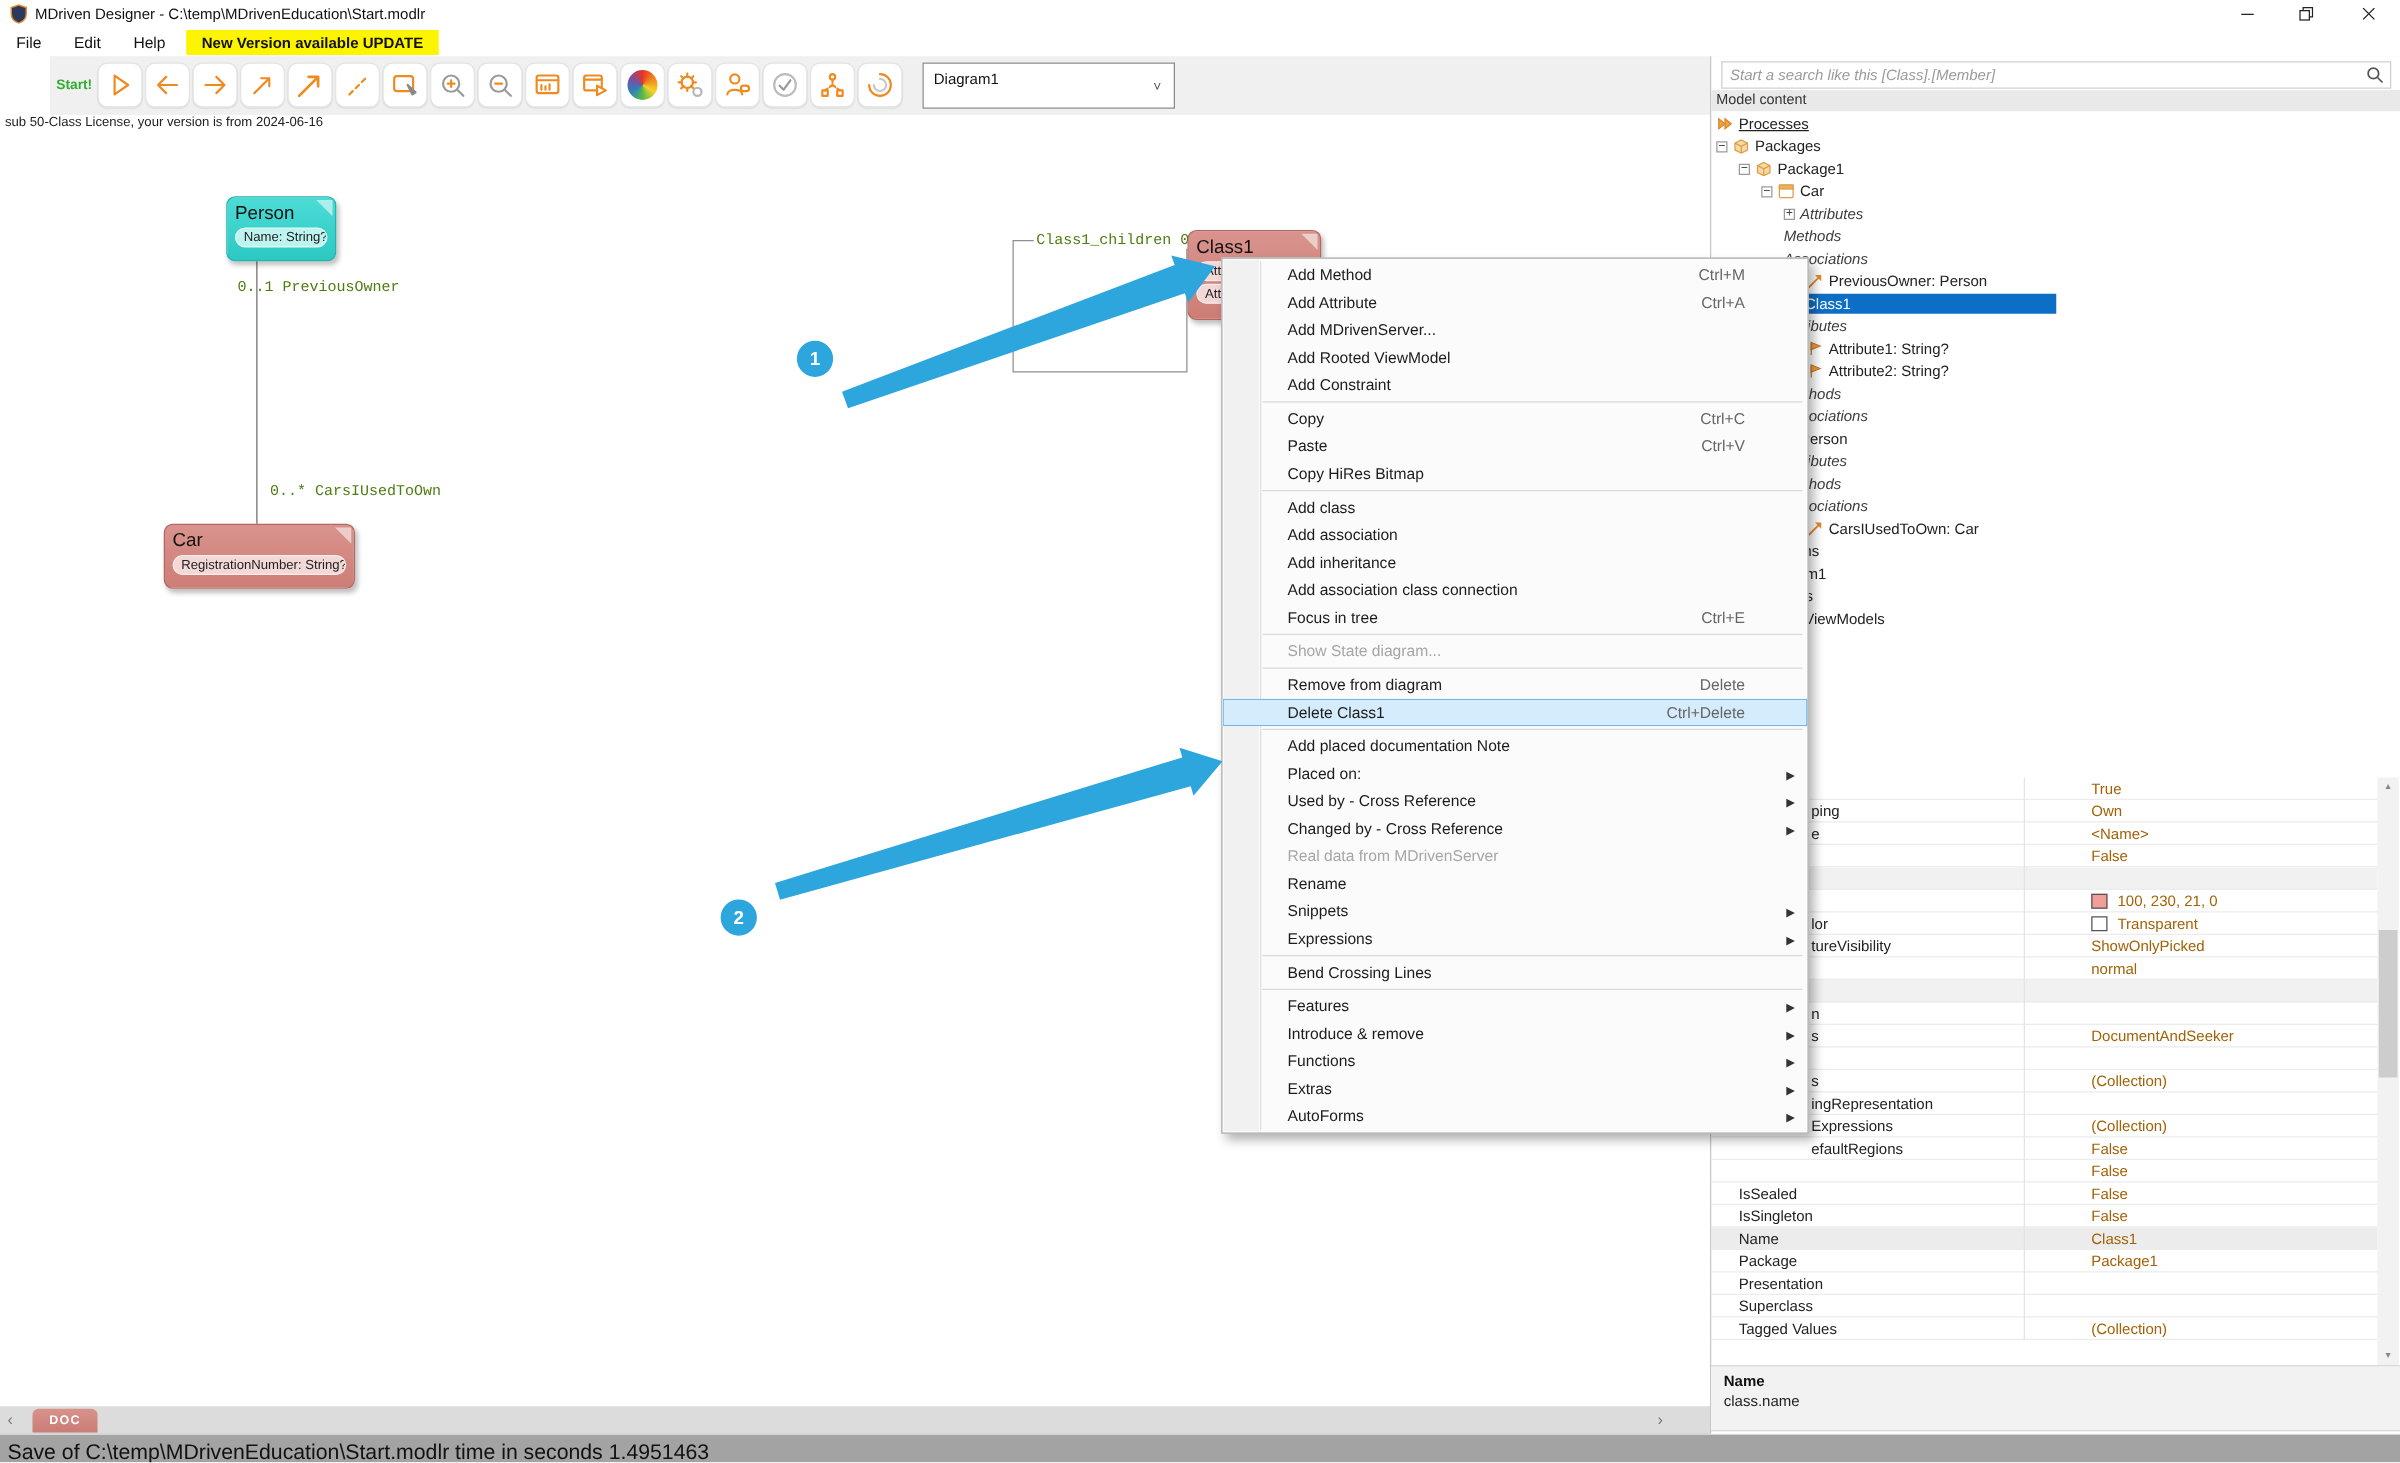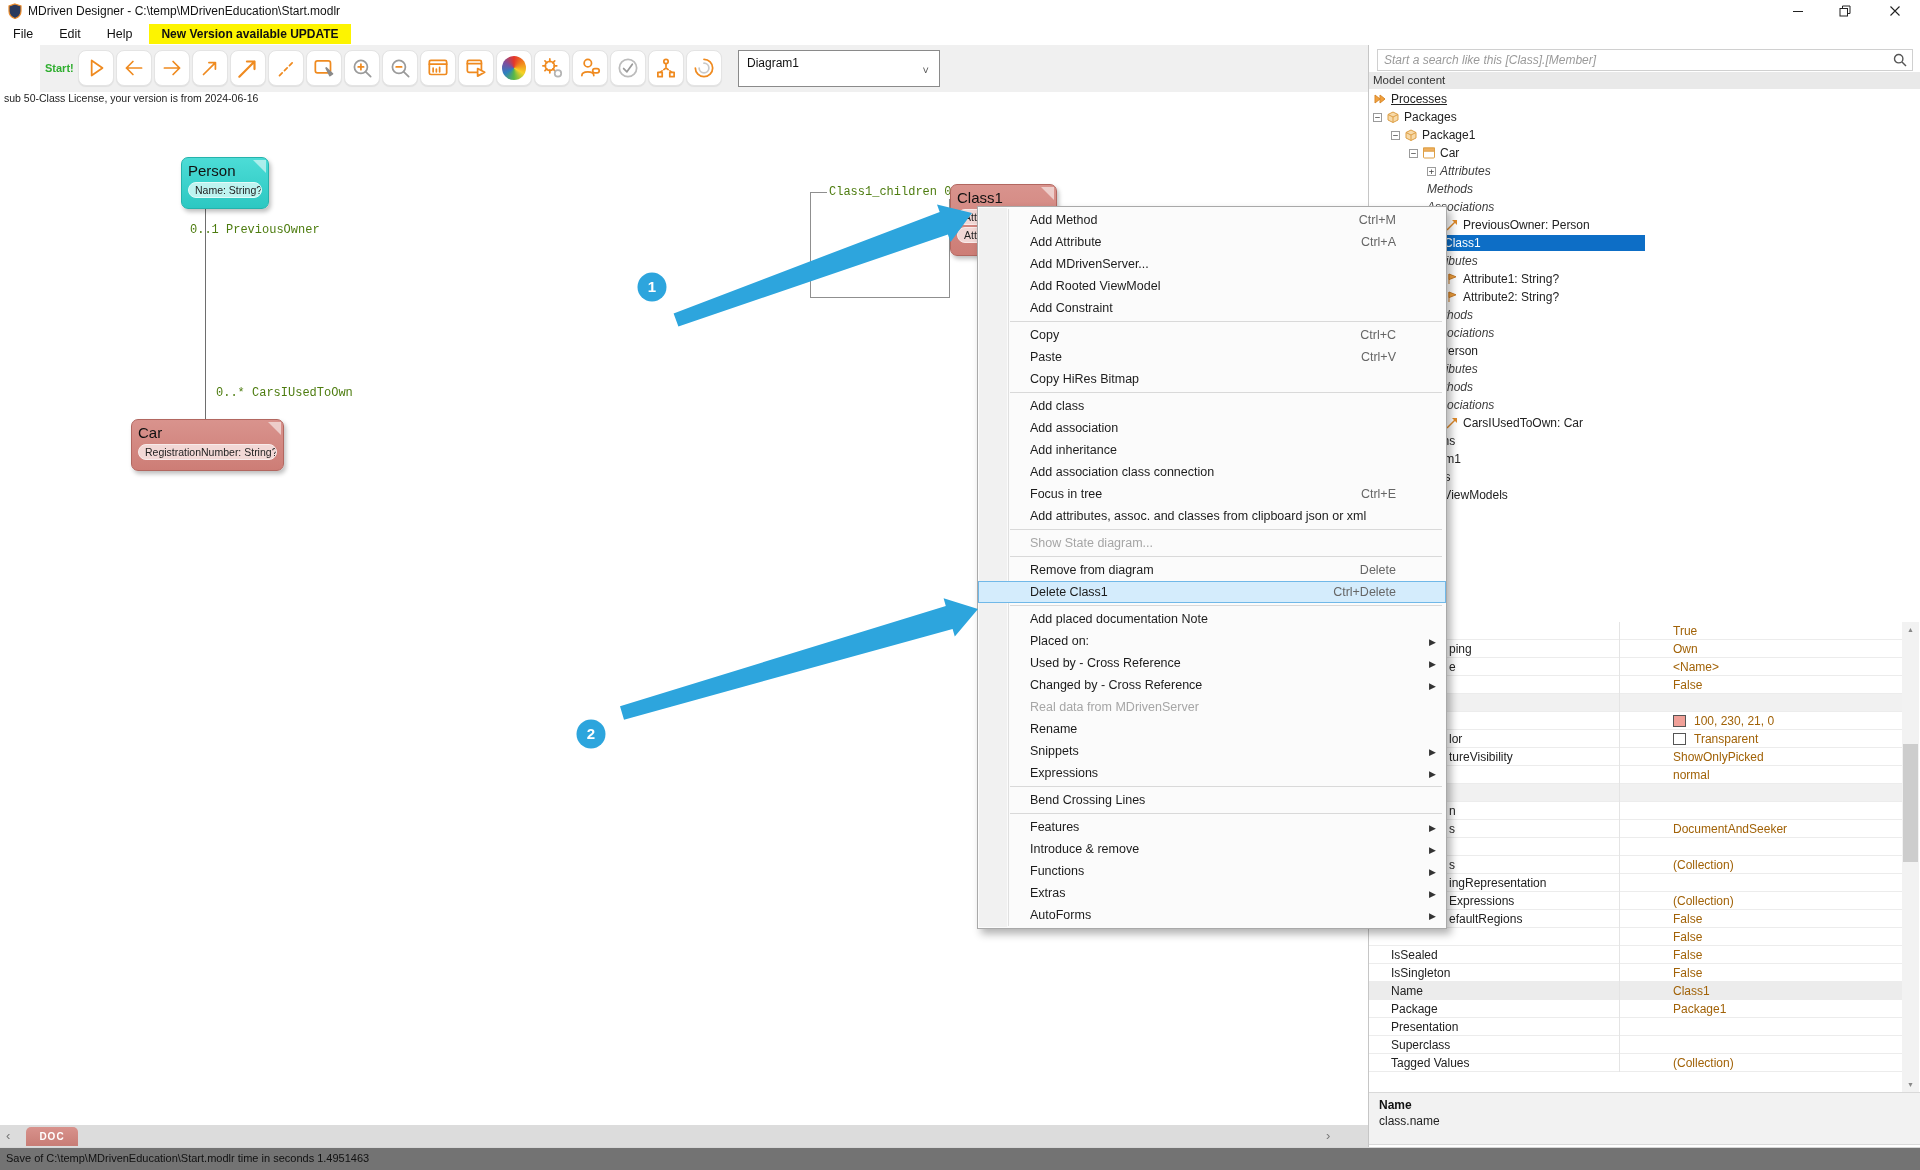--- a/index.html
+++ b/index.html
@@ -100,22 +100,22 @@
              border-top:1px solid #d9d9d9; border-bottom:1px solid #d9d9d9; }
   .desc-title { font-size:12px; font-weight:bold; color:#111; padding:5px 0 0 10px; }
   .desc-body { font-size:12px; color:#222; padding:2px 0 0 10px; }
 
   
   .tabstrip { position:absolute; left:0; top:1125px; width:1368px; height:22px; background:#dcdcdc; }
   .hs-arrow { position:absolute; top:3px; color:#777; font-size:13px; }
   .doc-tab { position:absolute; left:26px; top:2px; width:52px; height:19px; background:linear-gradient(#d8928c,#c87d76);
              border-radius:5px 5px 0 0; color:#fff; font-size:10px; font-weight:bold; letter-spacing:1px;
              text-align:center; padding-top:4px; }
-  .statusbar { position:absolute; left:0; top:1147px; width:1920px; height:23px; background:#737373;
-               border-top:1px solid #d6d6d6; font-size:11px; color:#111; padding:4px 0 0 6px; }
+  .statusbar { position:absolute; left:0; top:1147px; width:1920px; height:23px; background:#a3a3a3;
+               border-top:1px solid #d6d6d6; font-size:17px; color:#111; padding:4px 0 0 6px; }
 
   
   .overlay { position:absolute; left:0; top:0; width:1920px; height:1170px; z-index:40; pointer-events:none; }
   .overlay text { font-family:"Liberation Sans",sans-serif; font-size:15px; font-weight:bold; fill:#fff; text-anchor:middle; }
 </style>
 </head>
 <body>
 
 <div id="app">
 
@@ -587,21 +587,20 @@
       <div class="menu-sep"></div>
       <div class="menu-item"><span>Copy</span><span class="mi-shortcut">Ctrl+C</span></div>
       <div class="menu-item"><span>Paste</span><span class="mi-shortcut">Ctrl+V</span></div>
       <div class="menu-item"><span>Copy HiRes Bitmap</span></div>
       <div class="menu-sep"></div>
       <div class="menu-item"><span>Add class</span></div>
       <div class="menu-item"><span>Add association</span></div>
       <div class="menu-item"><span>Add inheritance</span></div>
       <div class="menu-item"><span>Add association class connection</span></div>
       <div class="menu-item"><span>Focus in tree</span><span class="mi-shortcut">Ctrl+E</span></div>
-      <div class="menu-item"><span>Add attributes, assoc. and classes from clipboard json or xml</span></div>
       <div class="menu-sep"></div>
       <div class="menu-item disabled"><span>Show State diagram...</span></div>
       <div class="menu-sep"></div>
       <div class="menu-item"><span>Remove from diagram</span><span class="mi-shortcut">Delete</span></div>
       <div class="menu-item selected"><span>Delete Class1</span><span class="mi-shortcut">Ctrl+Delete</span></div>
       <div class="menu-sep"></div>
       <div class="menu-item"><span>Add placed documentation Note</span></div>
       <div class="menu-item"><span>Placed on:</span><span class="mi-arrow">▶</span></div>
       <div class="menu-item"><span>Used by - Cross Reference</span><span class="mi-arrow">▶</span></div>
       <div class="menu-item"><span>Changed by - Cross Reference</span><span class="mi-arrow">▶</span></div>

